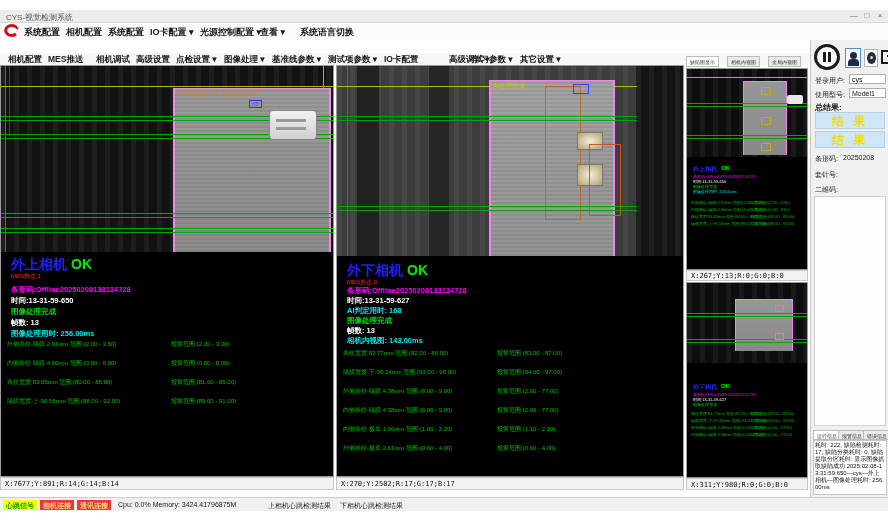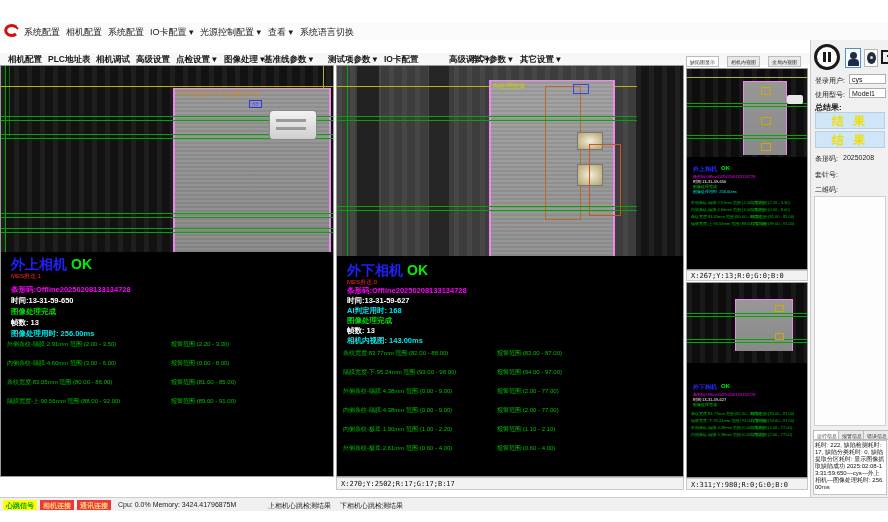--- a/index.html
+++ b/index.html
@@ -5,21 +5,21 @@
   html,body{margin:0;padding:0;background:#fff;width:888px;height:522px;overflow:hidden;
     font-family:"Liberation Sans", sans-serif;}
   .ab{position:absolute;}
   .app{position:absolute;left:0;top:0;width:888px;height:522px;background:#fff;}
 
   
   .titlebar{left:0;top:10px;width:888px;height:12px;background:#ececec;border-bottom:1px solid #d8d8d8;}
   .title-text{left:6px;top:2px;font-size:8px;color:#555;white-space:nowrap;}
   .winbtn{top:1px;width:12px;height:10px;font-size:8px;color:#666;text-align:center;line-height:10px;}
   .menubar{left:0;top:23px;width:888px;height:17px;background:#fbfbfb;}
-  .menu-item{top:3px;font-size:9px;font-weight:400;color:#1a1a1a;white-space:nowrap;text-align:center;}
+  .menu-item{top:3px;font-size:9px;font-weight:700;color:#1a1a1a;white-space:nowrap;text-align:center;}
   .tabrow{left:0;top:40px;width:888px;height:13px;background:#f3f3f3;border-bottom:1px solid #cfcfcf;}
   .tab{left:3px;top:1px;height:11px;background:#fff;border:1px solid #b0b0b0;border-bottom:none;
        font-size:8px;color:#222;padding:1px 5px 0 5px;}
   .toolbar{left:0;top:53px;width:888px;height:12px;background:#f7f7f7;}
   .tool-item{top:1px;font-size:8.5px;font-weight:700;color:#1a1a1a;white-space:nowrap;}
 
   
   .view{background:#000;border:1px solid #9a9a9a;box-sizing:border-box;overflow:hidden;}
   .photo{left:0;top:0;overflow:hidden;}
   .streaks{background:repeating-linear-gradient(90deg,rgba(255,255,255,0.05) 0 5px,rgba(0,0,0,0) 5px 13px);}
@@ -62,46 +62,52 @@
   .badge{top:2px;height:9px;font-size:7px;font-weight:700;padding:1px 3px 0 3px;white-space:nowrap;}
   .sb-text{top:3px;font-size:7px;color:#222;white-space:nowrap;}
 
   .icon-btn{border:1px solid #b5b5b5;background:#fafafa;box-sizing:border-box;}
 </style>
 </head>
 <body>
 
 <div class="app">
 
+  <div class="ab titlebar">
+    <span class="ab title-text">CYS-视觉检测系统</span>
+    <span class="ab winbtn" style="right:28px;">—</span>
+    <span class="ab winbtn" style="right:15px;">□</span>
+    <span class="ab winbtn" style="right:2px;">×</span>
+  </div>
 
   <div class="ab menubar">
     <span class="ab" style="left:3px;top:0;">
       <svg width="16" height="16" viewBox="0 0 16 16">
           <path d="M13 4 A6 5 0 1 0 13 11" stroke="#cc1111" stroke-width="3" fill="none"></path>
           <path d="M12 3 L15 6" stroke="#cc1111" stroke-width="2"></path>
         </svg>
     </span>
     <span class="ab menu-item" style="left:24px;">系统配置</span>
     <span class="ab menu-item" style="left:66px;">相机配置</span>
     <span class="ab menu-item" style="left:108px;">系统配置</span>
     <span class="ab menu-item" style="left:150px;">IO卡配置 ▾</span>
     <span class="ab menu-item" style="left:200px;">光源控制配置 ▾</span>
-    <span class="ab menu-item" style="left:268px;">查看 ▾</span>
+    <span class="ab menu-item" style="left:260px;">查看 ▾</span>
     <span class="ab menu-item" style="left:300px;">系统语言切换</span>
   </div>
 
 
   <div class="ab toolbar">
     <span class="ab tool-item" style="left:8px;">相机配置</span>
-    <span class="ab tool-item" style="left:48px;">PLC地址表</span>
+    <span class="ab tool-item" style="left:48px;">MES推送</span>
     <span class="ab tool-item" style="left:96px;">相机调试</span>
     <span class="ab tool-item" style="left:136px;">高级设置</span>
     <span class="ab tool-item" style="left:176px;">点检设置 ▾</span>
     <span class="ab tool-item" style="left:224px;">图像处理 ▾</span>
-    <span class="ab tool-item" style="left:264px;">基准线参数 ▾</span>
+    <span class="ab tool-item" style="left:272px;">基准线参数 ▾</span>
     <span class="ab tool-item" style="left:328px;">测试项参数 ▾</span>
     <span class="ab tool-item" style="left:384px;">IO卡配置</span>
     <span class="ab tool-item" style="left:449px;">高级调试 ▾</span>
     <span class="ab tool-item" style="left:472px;">学习参数 ▾</span>
     <span class="ab tool-item" style="left:520px;">其它设置 ▾</span>
   </div>
 
   <div class="ab view" style="left:0;top:65px;width:334px;height:412px;">
     <div class="ab photo" style="left:0;top:0;width:334px;height:186px;background:#121212;">
       <div class="ab streaks" style="left:0;top:0;width:334px;height:186px;"></div>
@@ -139,20 +145,21 @@
 
     <span class="ab gr-main" style="left:6px;top:274px;">外侧条纹-隔膜:2.91mm 范围:(2.00 - 3.50)</span>
     <span class="ab gr-main" style="left:170px;top:274px;">报警范围:(2.20 - 3.30)</span>
     <span class="ab gr-main" style="left:6px;top:293px;">内侧条纹-隔膜:4.60mm 范围:(3.00 - 6.00)</span>
     <span class="ab gr-main" style="left:170px;top:293px;">报警范围:(0.00 - 8.00)</span>
     <span class="ab gr-main" style="left:6px;top:312px;">条纹宽度:83.05mm 范围:(80.00 - 86.00)</span>
     <span class="ab gr-main" style="left:170px;top:312px;">报警范围:(81.00 - 85.00)</span>
     <span class="ab gr-main" style="left:6px;top:331px;">隔膜宽度-上:90.56mm 范围:(88.00 - 92.00)</span>
     <span class="ab gr-main" style="left:170px;top:331px;">报警范围:(89.00 - 91.00)</span>
   </div>
+  <div class="ab coordbar" style="left:0;top:477px;width:334px;height:13px;">X:7677;Y:891;R:14;G:14;B:14</div>
 
   <div class="ab view" style="left:336px;top:65px;width:348px;height:412px;">
     <div class="ab photo" style="left:0;top:0;width:348px;height:190px;background:linear-gradient(90deg,#3d3d3d 0 86%,#141414 86% 100%);">
       <div class="ab streaks" style="left:0;top:0;width:348px;height:190px;"></div>
       <div class="ab" style="left:20px;top:0;width:22px;height:190px;background:#222;"></div>
       <div class="ab" style="left:92px;top:0;width:20px;height:190px;background:#262626;"></div>
       <div class="ab" style="left:10px;top:0;width:1px;height:190px;background:#00a800;"></div>
       <div class="ab ylw" style="left:0;top:20px;width:300px;height:1px;"></div>
       <div class="ab cell" style="left:152px;top:14px;width:126px;height:176px;background:linear-gradient(180deg,#a0a0a0,#909090);">
           <div class="celltex"></div>

